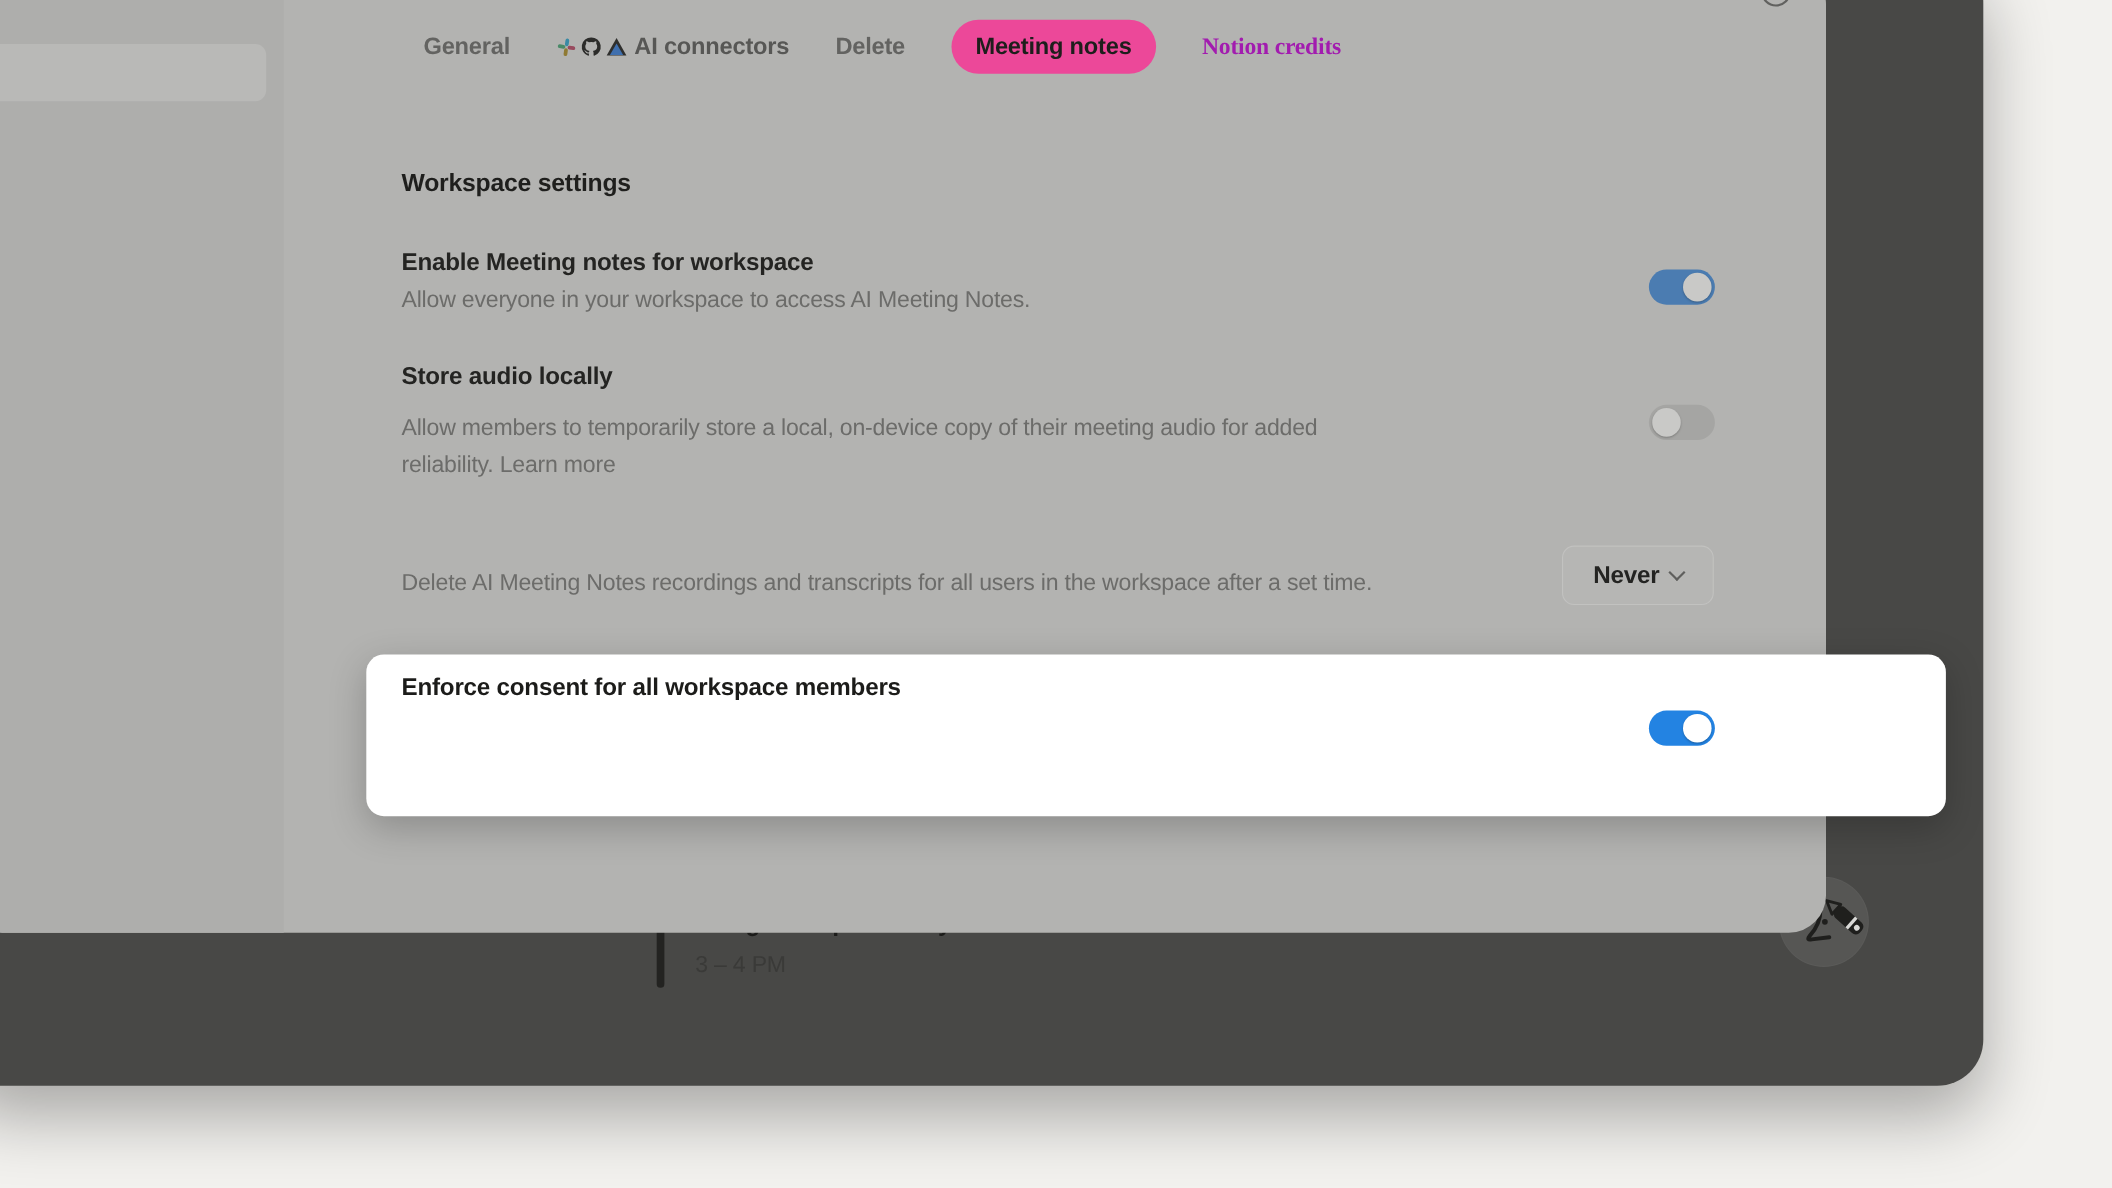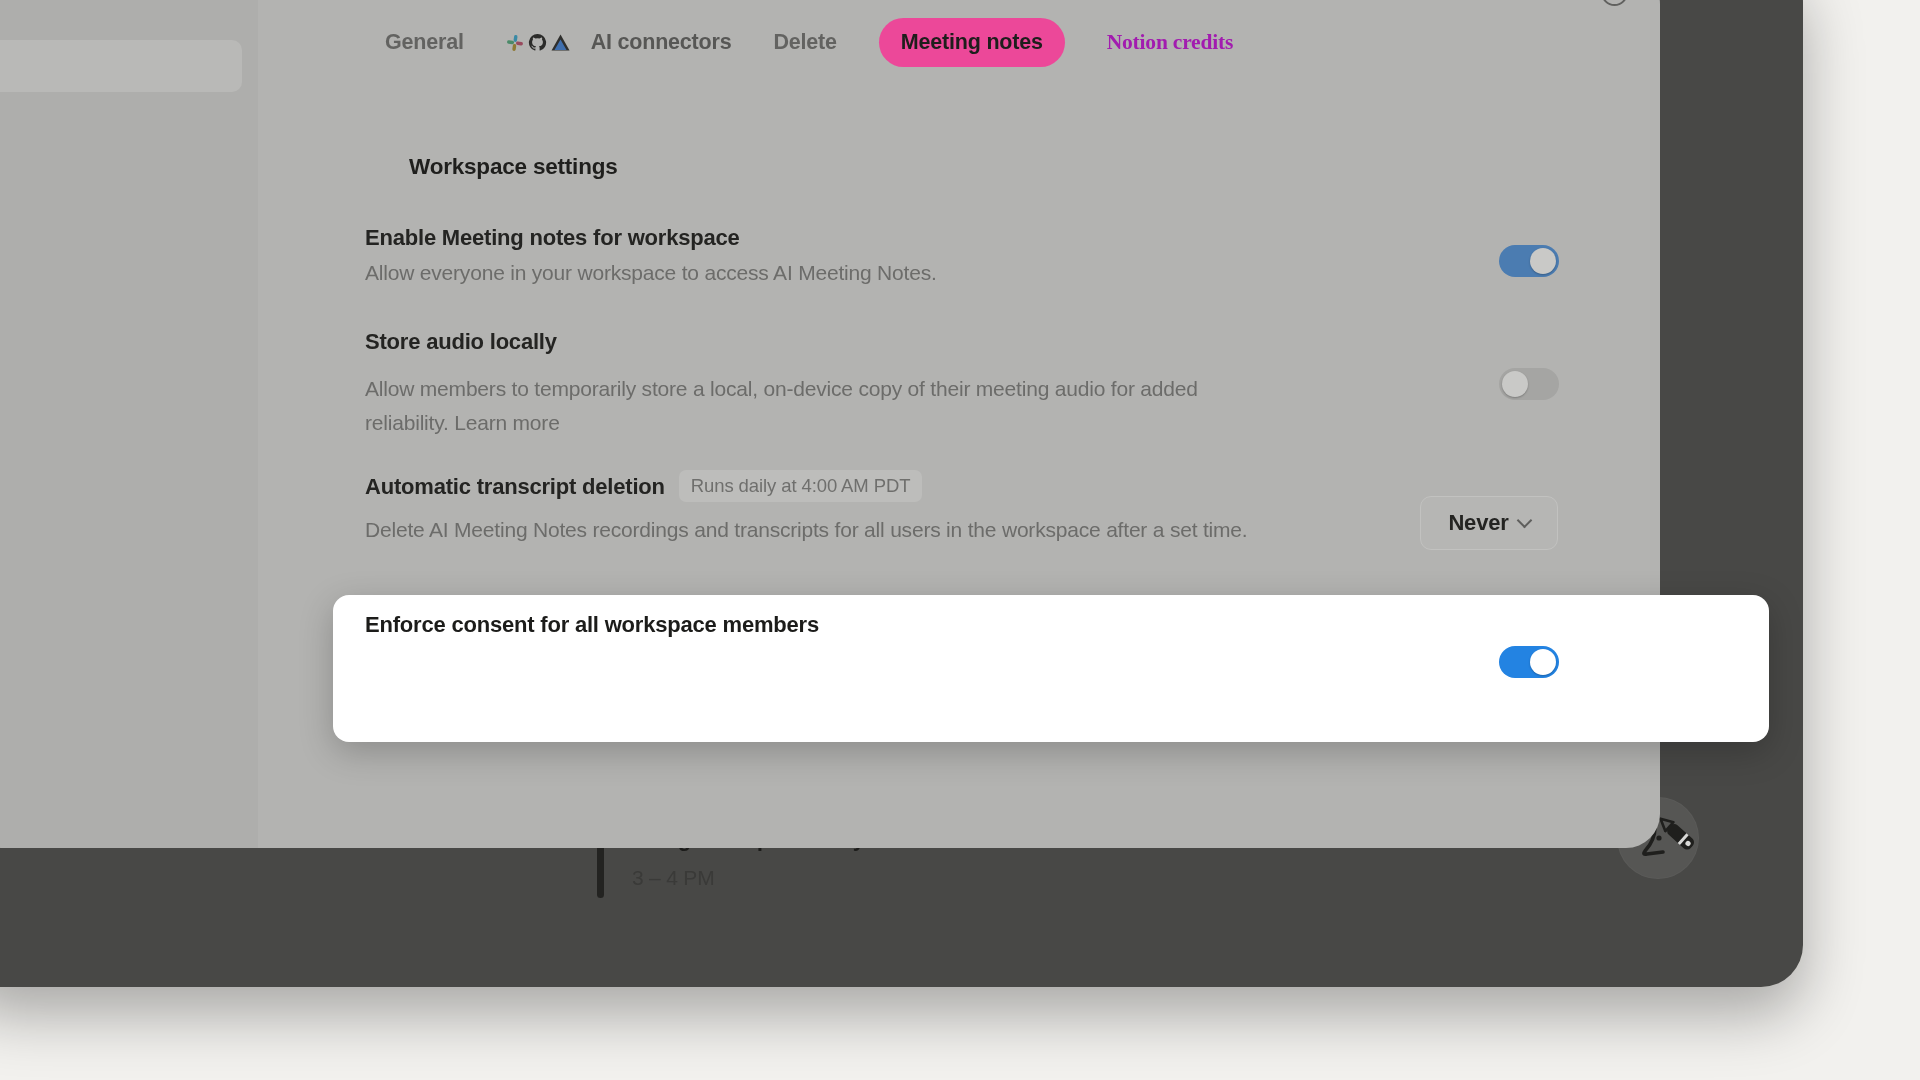--- a/index.html
+++ b/index.html
@@ -35,27 +35,27 @@
   .sidebar-item { position:absolute; left:18px; top:70px; width:254px; height:52px;
     border-radius:10px; background:#b9b9b7; }
 
   
   .top-arc { position:absolute; left:1601px; top:-21px; width:27px; height:27px;
     border-radius:50%; border:2px solid #61615f; }
 
   
   #tabs { position:absolute; left:385px; top:18px; height:49px; display:flex; align-items:center; gap:42px;justify-content:center; }
   .tab { font-size:21.5px; font-weight:600; color:#636361; white-space:nowrap; display:flex; align-items:center; height:49px; cursor:default; }
-  .tab.with-icons { gap:21px; color:#575755; }
+  .tab.with-icons { gap:7px; color:#575755; }
   .tab-icons { display:flex; align-items:center; gap:4px; }
   .tab.active { background:#ec4899; border-radius:25px; padding:0 22px; color:#1e1e1c; font-weight:700; }
   .tab.muted { color:#a21caf;font-family:Liberation Serif, serif; }
 
   
-  .section-heading { position:absolute; left:365px; top:154px; font-size:22.5px; font-weight:700; color:#1f1f1d;margin-left:44px; }
+  .section-heading { position:absolute; left:365px; top:154px; font-size:22.5px; font-weight:700; color:#1f1f1d; }
   .row-title { font-size:22px; font-weight:700; color:#242422; }
   .row-desc  { font-size:21px; line-height:34px; color:#6c6c6a; max-width:900px; }
   .row-desc a { color:#6c6c6a; cursor:pointer; }
   .abs { position:absolute; }
 
   .badge-chip { display:inline-block; margin-left:14px; padding:5px 12px; background:#bdbdbb;
     border-radius:7px; font-size:18.5px; font-weight:500; color:#6f6f6d; vertical-align:2px; letter-spacing:-0.1px; }
 
   
   .toggle { position:absolute; width:60px; height:32px; border-radius:16px; cursor:pointer; }
@@ -153,23 +153,20 @@
 
   <div class="abs row-title" style="left:365px; top:329px;">Store audio locally</div>
   <div class="abs row-desc" style="left:365px; top:372px;">
     <span>Allow members to temporarily store a local, on-device copy of their meeting audio for added reliability.</span>
     <a>Learn more</a>
   </div>
   <div class="toggle dimmed state-off" style="left:1499px; top:368px;">
     <div class="knob"></div>
   </div>
 
-  <div class="abs" style="left:365px; top:470px; white-space:nowrap;">
-    <span class="row-title">Automatic transcript deletion</span><span class="badge-chip">Runs daily at 4:00 AM PDT</span>
-  </div>
   <div class="abs row-desc" style="left:365px; top:513px;">Delete AI Meeting Notes recordings and transcripts for all users in the workspace after a set time.</div>
   <div class="dropdown-btn">
     <span class="label">Never</span>
     <span class="chev"></span>
   </div>
 
   <div class="spotlight-card">
     <div class="row-title">Enforce consent for all workspace members</div>
   </div>
   <div class="toggle bright state-on" style="left:1499px; top:646px;">

